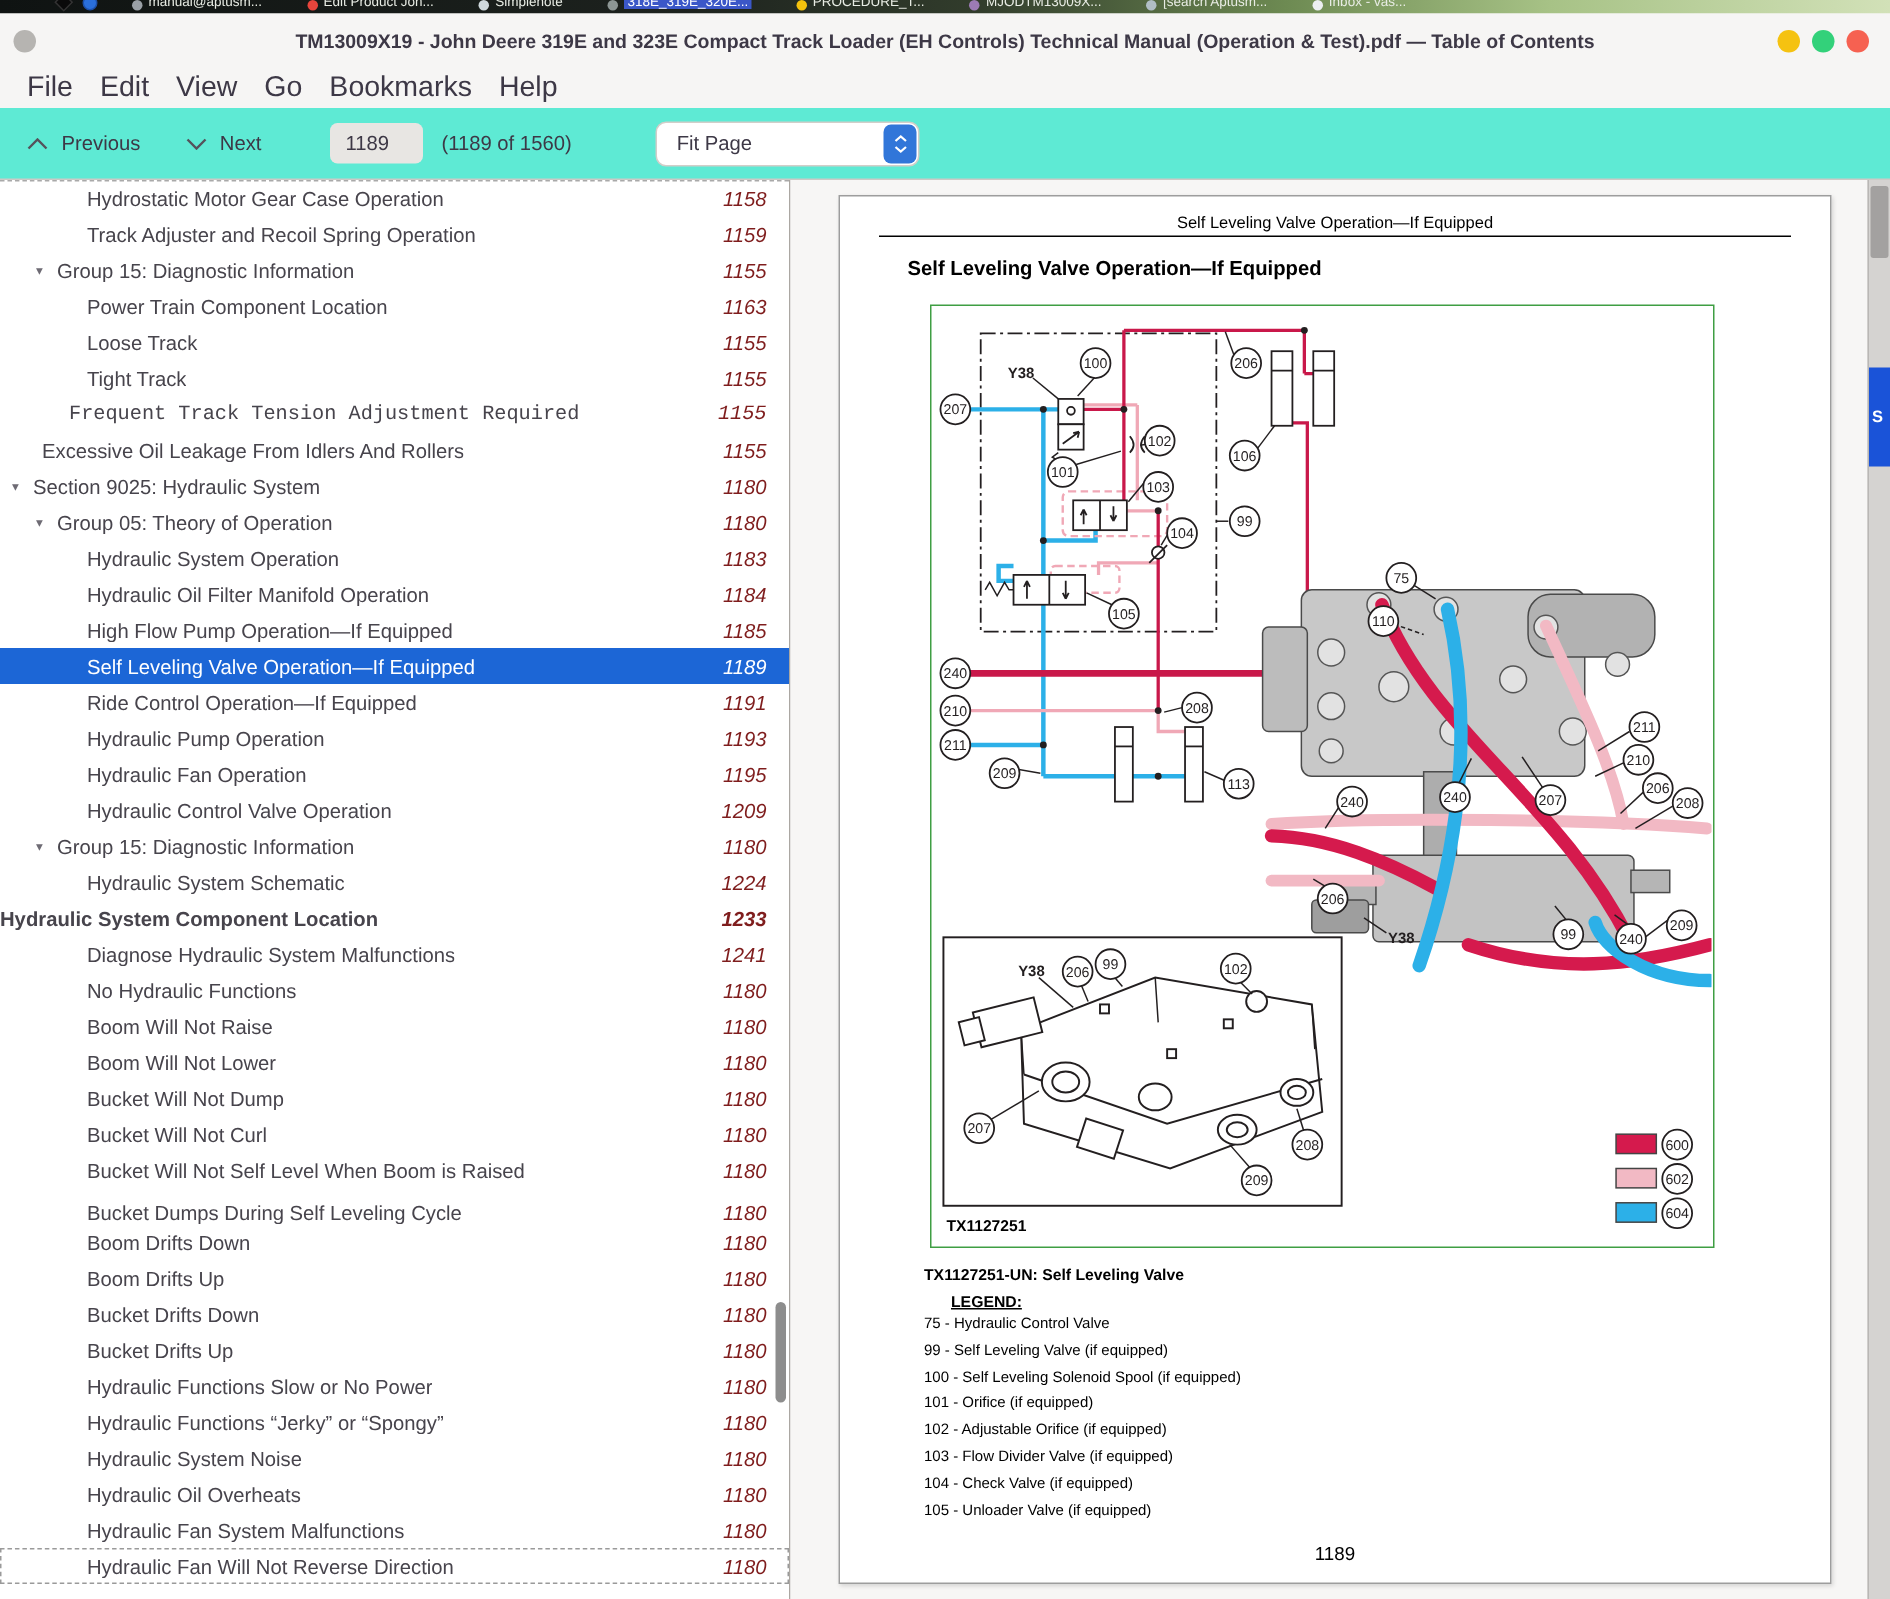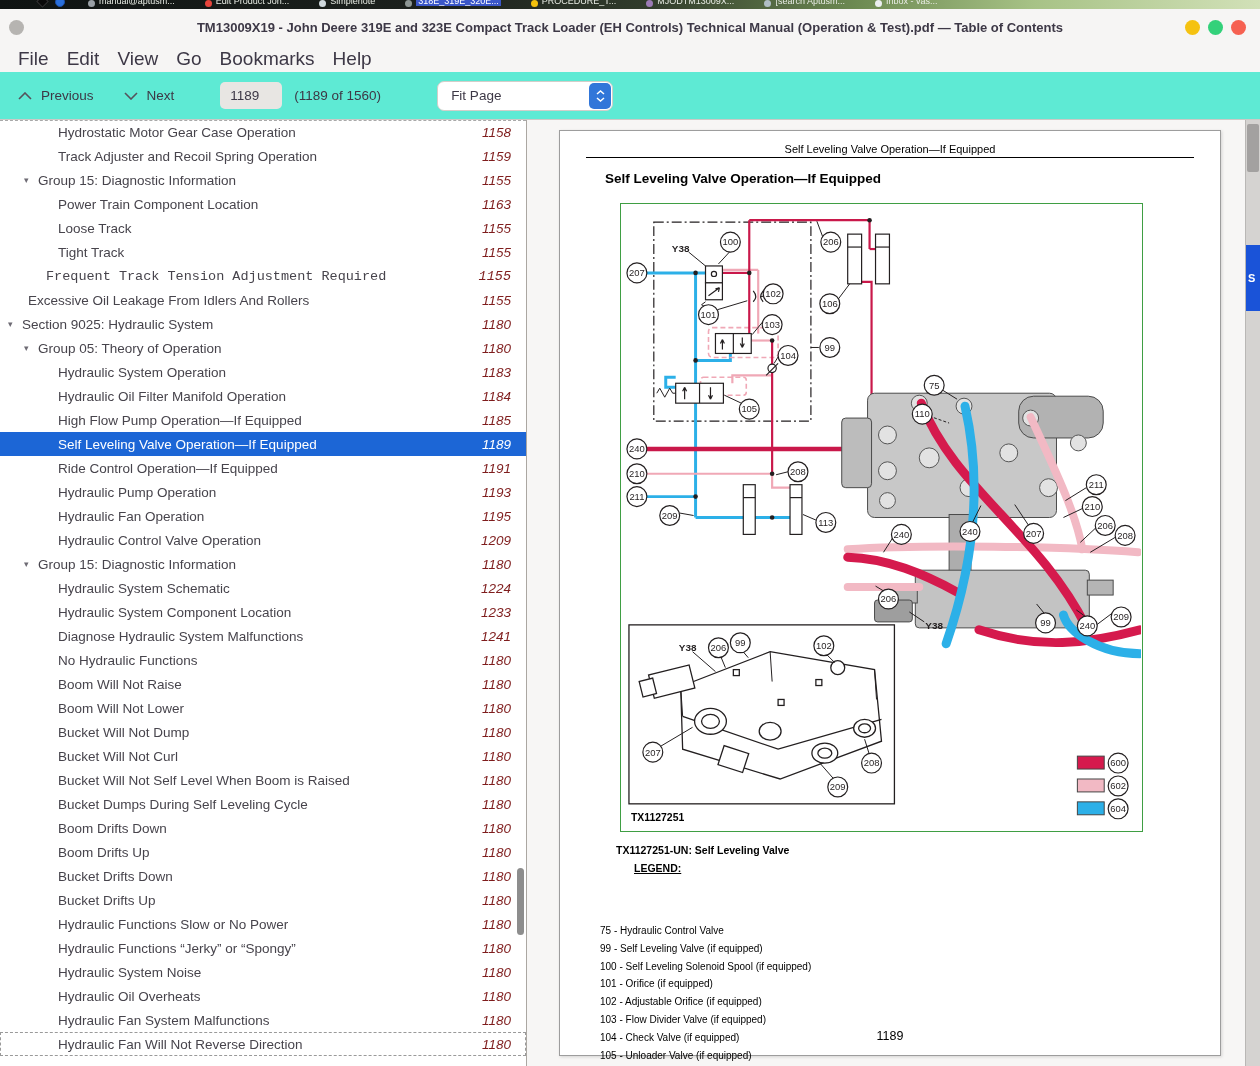--- a/index.html
+++ b/index.html
@@ -68,21 +68,21 @@
   .pdfpage { position:absolute; left:32px; top:10px; width:662px; height:926px; background:#fff;
     border:1px solid #9d9d9d; box-shadow:1px 1px 3px rgba(0,0,0,.14); }
   .run-head { text-align:center; font-size:11px; margin-top:12px; color:#000; }
   .run-rule { border-top:1.4px solid #000; margin:2px 26px 0 26px; }
   .heading { font-weight:bold; font-size:13.5px; margin:13px 0 0 45px; color:#000; }
   .figure { position:absolute; left:60px; top:72px; width:523px; height:629px; border:1.5px solid #3f9e43; }
   .figure svg { display:block; }
   .caption { position:absolute; top:713px; left:56px; font-weight:bold; font-size:10.5px; color:#000; }
   .legend-title { position:absolute; top:731px; left:74px; font-weight:bold; font-size:10.5px;
     text-decoration:underline; color:#000; }
-  .legend-list { position:absolute; top:746px; left:40px; font-size:10px; color:#000;margin-top:48px; }
+  .legend-list { position:absolute; top:746px; left:56px; font-size:10px; color:#000; }
   .legend-list div { height:17.8px; }
   .pagenum { position:absolute; top:898px; left:0; right:0; text-align:center; font-size:12.5px; color:#000; }
 
   
   .vscroll { position:absolute; right:0; top:0; bottom:0; width:15px; background:#d5d3d1; border-left:1px solid #b9b7b5; }
   .vthumb { position:absolute; top:4px; left:1px; right:1px; height:48px; background:#a3a1a0; border-radius:2px; }
   .side-tab { position:absolute; right:0; top:125px; width:14px; height:66px; background:#1a53d8; color:#fff;
     font-size:11px; font-weight:bold; display:flex; align-items:center; padding-left:2px; }
 </style>
 </head>
@@ -257,21 +257,21 @@
         </div>
         <div class="row" style="padding-left: 24px;">
           <span class="tri">▾</span>
           <span class="lbl">Group 15: Diagnostic Information</span>
           <span class="pg">1180</span>
         </div>
         <div class="row" style="padding-left: 58px;">
           <span class="lbl">Hydraulic System Schematic</span>
           <span class="pg">1224</span>
         </div>
-        <div class="row" style="padding-left: 58px;">
+        <div class="row" style=" font-weight: bold;">
           <span class="lbl">Hydraulic System Component Location</span>
           <span class="pg">1233</span>
         </div>
         <div class="row" style="padding-left: 58px;">
           <span class="lbl">Diagnose Hydraulic System Malfunctions</span>
           <span class="pg">1241</span>
         </div>
         <div class="row" style="padding-left: 58px;">
           <span class="lbl">No Hydraulic Functions</span>
           <span class="pg">1180</span>
@@ -289,21 +289,21 @@
           <span class="pg">1180</span>
         </div>
         <div class="row" style="padding-left: 58px;">
           <span class="lbl">Bucket Will Not Curl</span>
           <span class="pg">1180</span>
         </div>
         <div class="row" style="padding-left: 58px;">
           <span class="lbl">Bucket Will Not Self Level When Boom is Raised</span>
           <span class="pg">1180</span>
         </div>
-        <div class="row" style="padding-left: 58px;">
+        <div class="row" style="padding-left: 58px; align-items: flex-end;">
           <span class="lbl">Bucket Dumps During Self Leveling Cycle</span>
           <span class="pg">1180</span>
         </div>
         <div class="row" style="padding-left: 58px;">
           <span class="lbl">Boom Drifts Down</span>
           <span class="pg">1180</span>
         </div>
         <div class="row" style="padding-left: 58px;">
           <span class="lbl">Boom Drifts Up</span>
           <span class="pg">1180</span>

